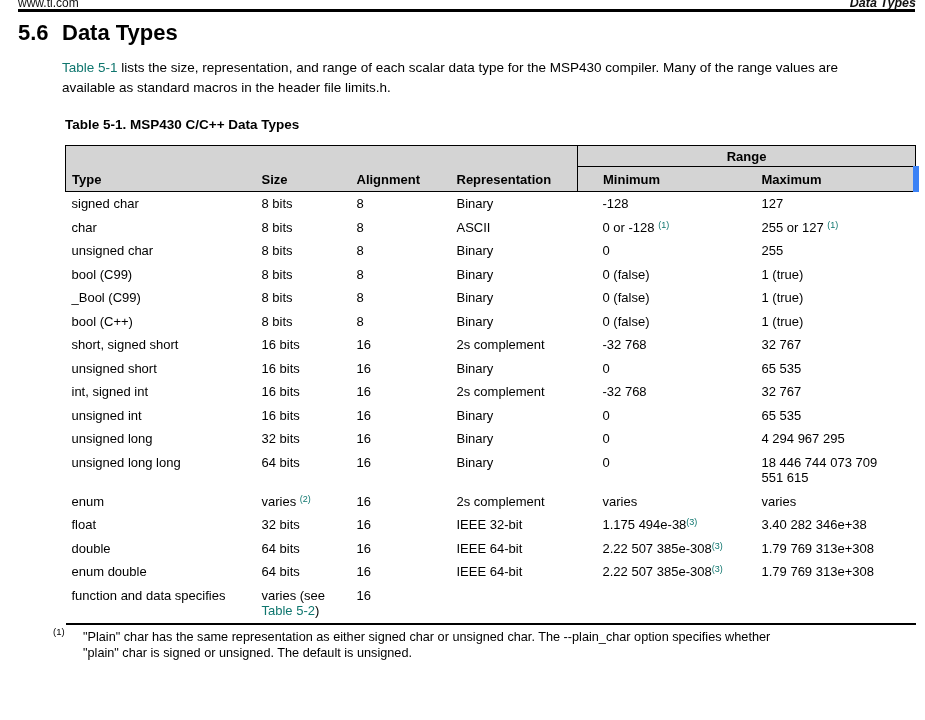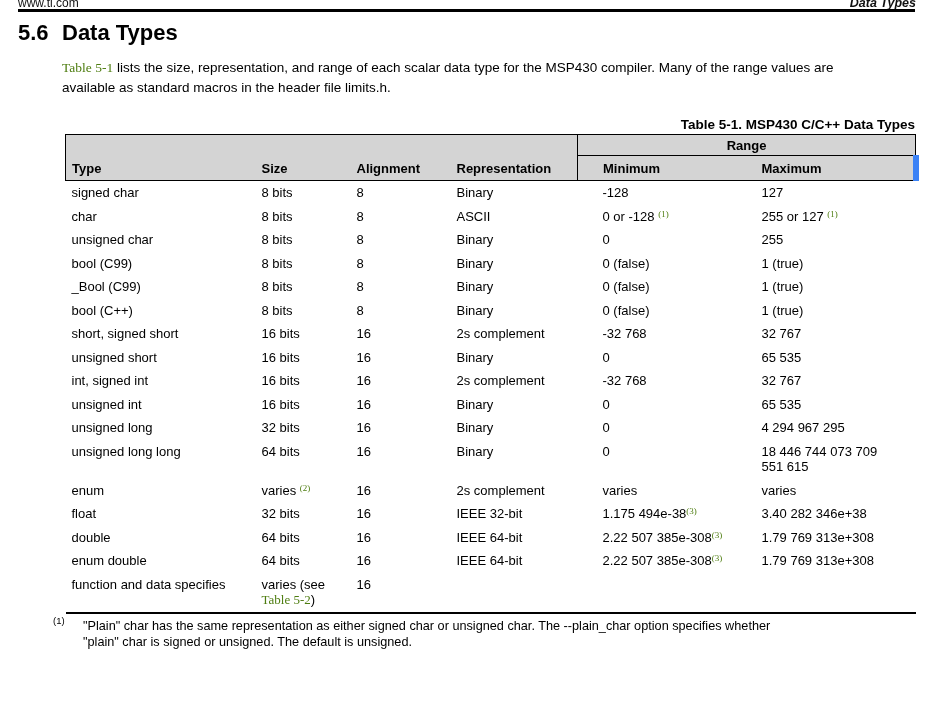--- a/index.html
+++ b/index.html
@@ -11,26 +11,26 @@
   
   .topbar { position:relative; height:9px; overflow:hidden; }
   .tb-left  { position:absolute; left:18px;  top:-4px; font-size:12px; color:#111; }
   .tb-right { position:absolute; right:9px; top:-4px; font-size:12.5px; font-weight:bold; font-style:italic; color:#111; }
   .rule { margin-left:18px; width:897px; height:3px; background:#000; }
 
   .heading { display:flex; margin:8px 0 0 18px; font-size:22px; font-weight:bold; }
   .heading .sec-num { width:44px; }
 
   .intro { margin:12px 0 0 62px; width:815px; font-size:13.5px; line-height:19.5px; }
-  .link { color:#4d7c0f; text-decoration:none; cursor:pointer;font-family:Liberation Serif, serif; }
-
-  .caption { margin:20px 0 0 65px; width:850px; text-align:right; font-size:13.5px; font-weight:bold; }
+  .link { color:#0f766e; text-decoration:none; cursor:pointer; }
+
+  .caption { margin:20px 0 0 65px; width:850px; text-align:left; font-size:13.5px; font-weight:bold; }
 
   table.dt {
-    margin:2px 0 0 65px; width:850px;
+    margin:13px 0 0 65px; width:850px;
     border-collapse:collapse; table-layout:fixed;
     border-bottom:2px solid #000;
     font-size:13px;
   }
   thead th { background:#d4d4d4; font-weight:bold; text-align:left; }
   tr.grow th { border-top:1px solid #000; }
   th.spacer { border-left:1px solid #000; }
   th.range  { border-left:1px solid #000; border-right:1px solid #000; border-bottom:1px solid #000;
               text-align:center; padding:2.5px 0; }
   tr.cols th { border-bottom:1px solid #000; padding:5px 0 4px 6px; }

